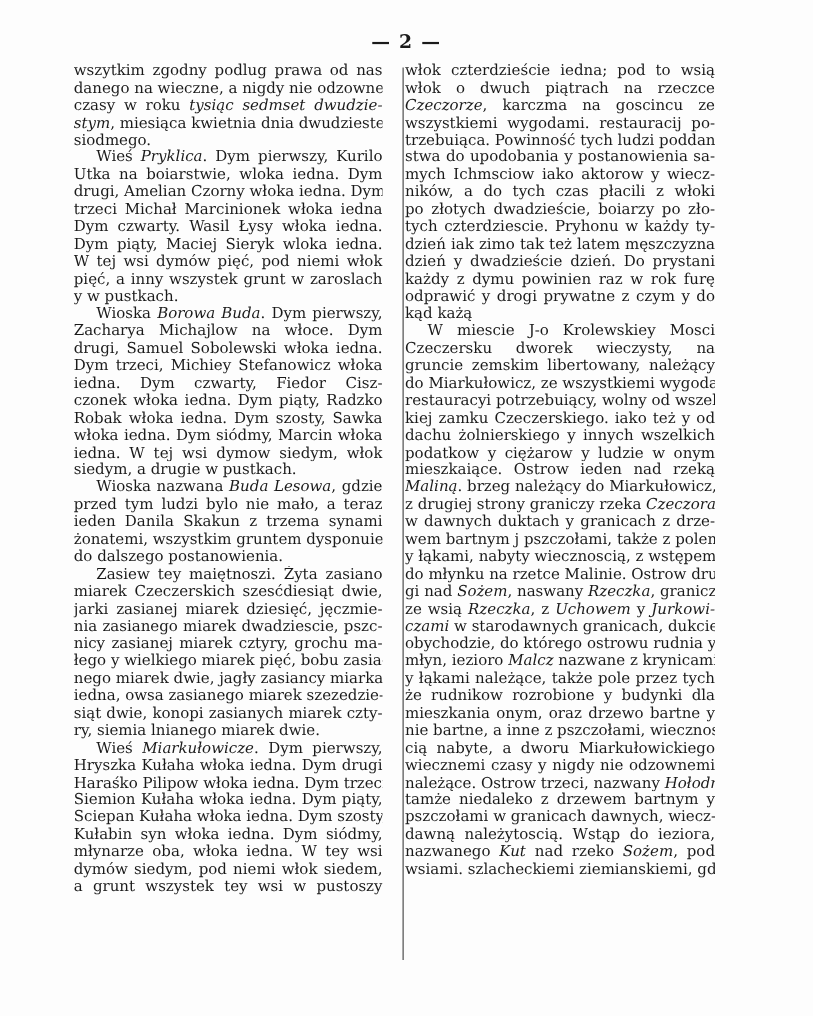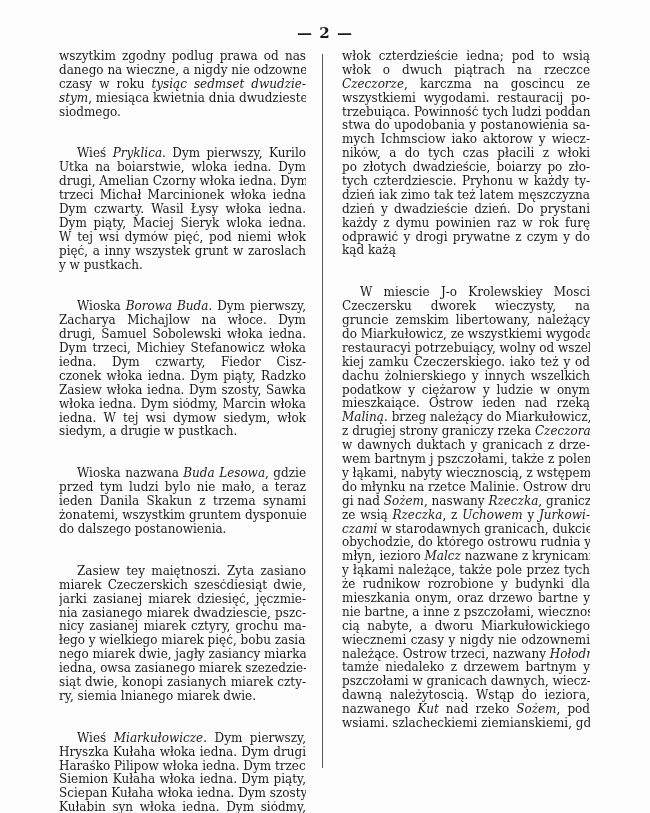--- a/index.html
+++ b/index.html
@@ -11,24 +11,24 @@
   }
   .page-number {
     position: absolute; top: 24px; left: 0; width: 650px; text-align: center;
     font-size: 15px; font-weight: bold; letter-spacing: 1px;
   }
   .col {
     position: absolute; top: 50px; font-size: 12px; line-height: 13.9px;
     text-align: justify; text-align-last: justify;
   }
   .col-left { left: 59px; width: 247px; }
-  .col-right { left: 342px; width: 248px; }
+  .col-right { left: 324px; width: 248px; }
   .col .line { display: block; white-space: nowrap; text-align: justify; text-align-last: justify; height: 13.9px; overflow: hidden; }
   .col .line.last { text-align-last: left; }
-  .col .line.indent { padding-left: 18px; margin-top: 28px; }
+  .col .line.indent { padding-left: 18px; }
   .divider {
     position: absolute; left: 322px; top: 54px; width: 1px; height: 714px;
     background: #555;
   }
   i { }
 </style>
 </head>
 <body>
 
 <div class="page">
@@ -47,21 +47,21 @@
       <span class="line">Dym piąty, Maciej Sieryk wloka iedna.</span>
       <span class="line">W tej wsi dymów pięć, pod niemi włok</span>
       <span class="line">pięć, a inny wszystek grunt w zaroslach</span>
       <span class="line last">y w pustkach.</span>
       <span class="line indent">Wioska <i>Borowa Buda</i>. Dym pierwszy,</span>
       <span class="line">Zacharya Michajlow na włoce. Dym</span>
       <span class="line">drugi, Samuel Sobolewski włoka iedna.</span>
       <span class="line">Dym trzeci, Michiey Stefanowicz włoka</span>
       <span class="line">iedna. Dym czwarty, Fiedor Cisz-</span>
       <span class="line">czonek włoka iedna. Dym piąty, Radzko</span>
-      <span class="line">Zasiew włoka iedna. Dym szosty, Sawka</span>
+      <span class="line">Robak włoka iedna. Dym szosty, Sawka</span>
       <span class="line">włoka iedna. Dym siódmy, Marcin włoka</span>
       <span class="line">iedna. W tej wsi dymow siedym, włok</span>
       <span class="line last">siedym, a drugie w pustkach.</span>
       <span class="line indent">Wioska nazwana <i>Buda Lesowa</i>, gdzie</span>
       <span class="line">przed tym ludzi bylo nie mało, a teraz</span>
       <span class="line">ieden Danila Skakun z trzema synami</span>
       <span class="line">żonatemi, wszystkim gruntem dysponuie</span>
       <span class="line last">do dalszego postanowienia.</span>
       <span class="line indent">Zasiew tey maiętnoszi. Żyta zasiano</span>
       <span class="line">miarek Czeczerskich szesćdiesiąt dwie,</span>

